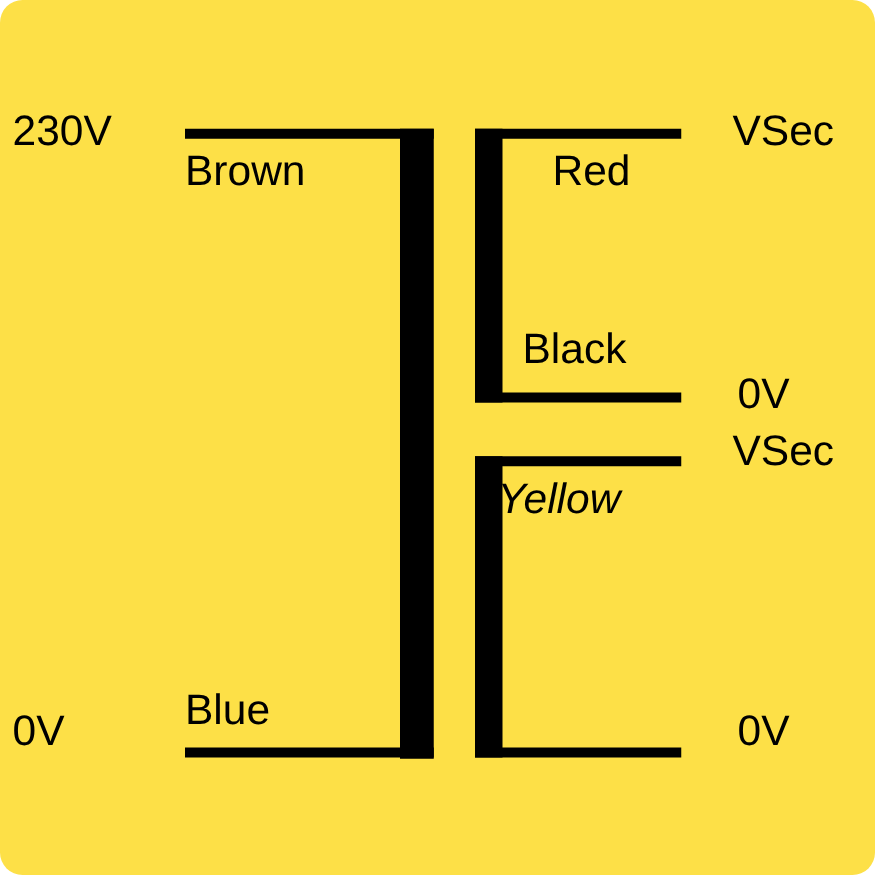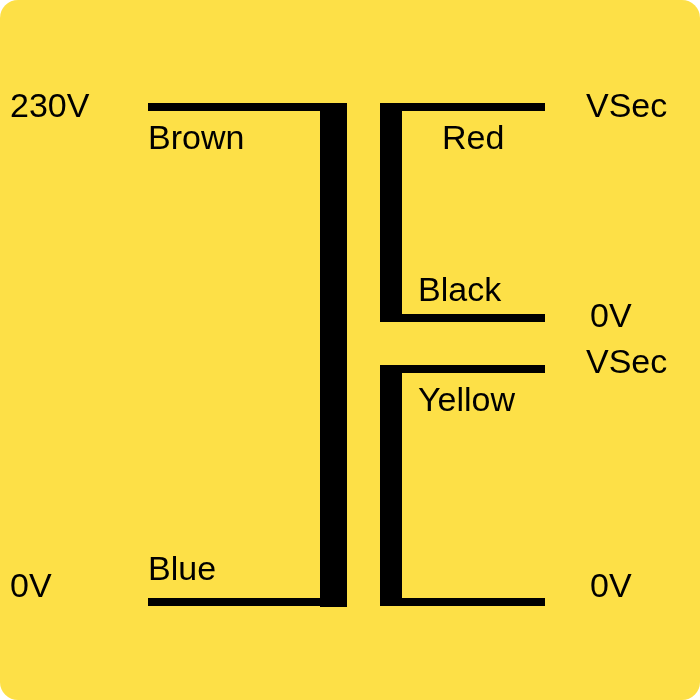--- a/index.html
+++ b/index.html
@@ -54,32 +54,32 @@
   <span class="label" style="left:10px; top:568px;">0V</span>
 
   <div class="bar" style="left:380px; top:103px; width:22px; height:219px;"></div>
 
   <div class="wire h" style="left:380px; top:103px; width:165px;"></div>
 
   <span class="label" style="left:442px; top:120px;text-align:center;">Red</span>
 
   <span class="label" style="left:586px; top:88px;">VSec</span>
 
-  <span class="label" style="left:418px; top:272px;">Black</span>
+  <span class="label" style="left:418px; top:262px;">Black</span>
 
   <div class="wire h" style="left:380px; top:314px; width:165px;"></div>
 
   <span class="label" style="left:590px; top:298px;">0V</span>
 
   <span class="label" style="left:586px; top:344px;">VSec</span>
 
   <div class="bar" style="left:380px; top:365px; width:22px; height:241px;"></div>
 
   <div class="wire h" style="left:380px; top:365px; width:165px;"></div>
 
-  <span class="label" style="left:418px; top:382px;">Yellow</span>
+  <span class="label" style="left:398px; top:382px;font-style:italic;">Yellow</span>
 
 
   <div class="wire h" style="left:380px; top:598px; width:165px;"></div>
 
   <span class="label" style="left:590px; top:568px;">0V</span>
 
 </div>
 
 </body></html>

